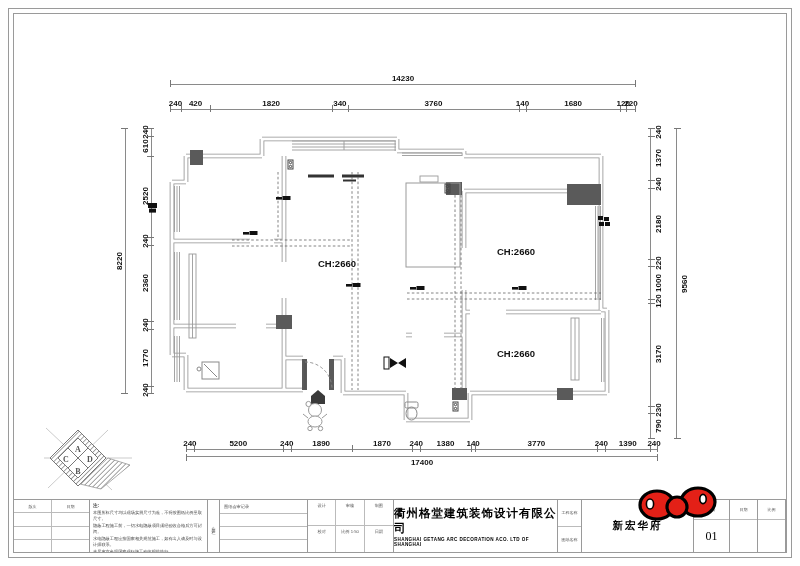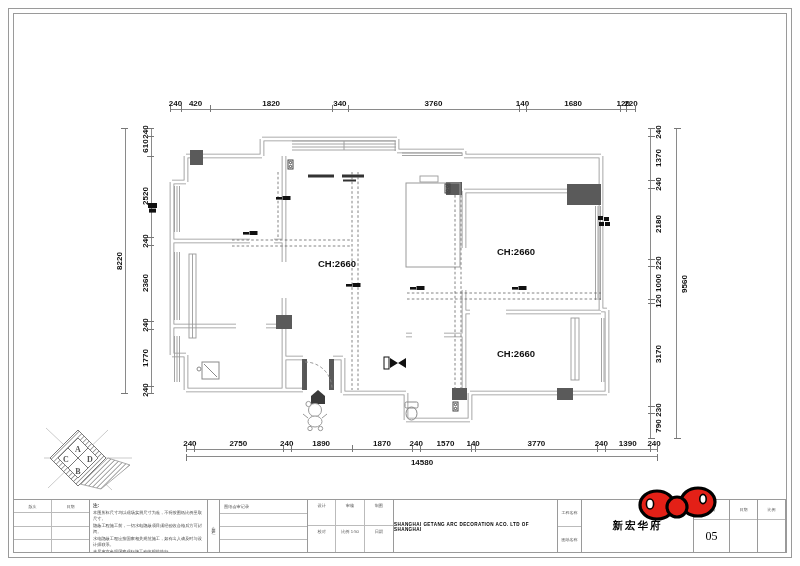--- a/index.html
+++ b/index.html
@@ -69,20 +69,25 @@
   .vcell.narrow{width:28px;}
   .vcell:last-child{border-right:none;}
 </style>
 </head>
 <body>
 
 <div id="sheet">
   <div class="border-outer"></div>
   <div class="border-inner"></div>
 
+  <div class="dim dimrow above" style="left:170px;top:72px;width:466px">
+    <span class="seg" style="flex-grow:1">
+        <i>14230</i>
+      </span>
+  </div>
   <div class="dim dimrow above" style="left:170px;top:97px;width:466px">
       <span class="seg" style="flex-grow: 240;">
         <i>240</i>
       </span>
       <span class="seg" style="flex-grow: 640;">
         <i>420</i>
       </span>
       <span class="seg" style="flex-grow: 2670;">
         <i>1820</i>
       </span>
@@ -104,56 +109,56 @@
       <span class="seg" style="flex-grow: 220;">
         <i>220</i>
       </span>
     </div>
 
   <div class="dim dimrow above" style="left:186px;top:437px;width:472px">
       <span class="seg" style="flex-grow: 240;">
         <i>240</i>
       </span>
       <span class="seg" style="flex-grow: 2750;">
-        <i>2750</i>
+        <i>5200</i>
       </span>
       <span class="seg" style="flex-grow: 240;">
         <i>240</i>
       </span>
       <span class="seg" style="flex-grow: 1890;">
         <i>1890</i>
       </span>
       <span class="seg" style="flex-grow: 1870;">
         <i>1870</i>
       </span>
       <span class="seg" style="flex-grow: 240;">
         <i>240</i>
       </span>
       <span class="seg" style="flex-grow: 1570;">
-        <i>1570</i>
+        <i>1380</i>
       </span>
       <span class="seg" style="flex-grow: 140;">
         <i>140</i>
       </span>
       <span class="seg" style="flex-grow: 3770;">
         <i>3770</i>
       </span>
       <span class="seg" style="flex-grow: 240;">
         <i>240</i>
       </span>
       <span class="seg" style="flex-grow: 1390;">
         <i>1390</i>
       </span>
       <span class="seg" style="flex-grow: 240;">
         <i>240</i>
       </span>
     </div>
   <div class="dim dimrow below" style="left:186px;top:456px;width:472px">
     <span class="seg" style="flex-grow:1">
-        <i>14580</i>
+        <i>17400</i>
       </span>
   </div>
 
   <div class="dim dimcol line-right" style="left:112px;top:128px;height:266px">
     <span class="seg" style="flex-grow:1">
         <i>8220</i>
       </span>
   </div>
   <div class="dim dimcol line-right" style="left:138px;top:128px;height:266px">
       <span class="seg" style="flex-grow: 240;">
@@ -255,32 +260,33 @@
     </div>
     <div class="cell signgrid">
       <div>设计</div>
       <div>审核</div>
       <div>制图</div>
       <div>校对</div>
       <div>比例 1:50</div>
       <div>日期</div>
     </div>
     <div class="cell company">
+      <div class="cn">衢州格堂建筑装饰设计有限公司</div>
       <div class="en">SHANGHAI GETANG ARC DECORATION  ACO. LTD OF SHANGHAI</div>
     </div>
     <div class="cell labelcol">
       <div>工程名称</div>
       <div>图纸名称</div>
     </div>
     <div class="cell namecol">
       <div>新宏华府</div>
     </div>
     <div class="cell vcell">
       <div class="lab">图号</div>
-      <div class="val">05</div>
+      <div class="val">01</div>
     </div>
     <div class="cell vcell narrow">
       <div class="lab">日期</div>
       <div class="val"></div>
     </div>
     <div class="cell vcell narrow">
       <div class="lab">比例</div>
       <div class="val"></div>
     </div>
   </div>

